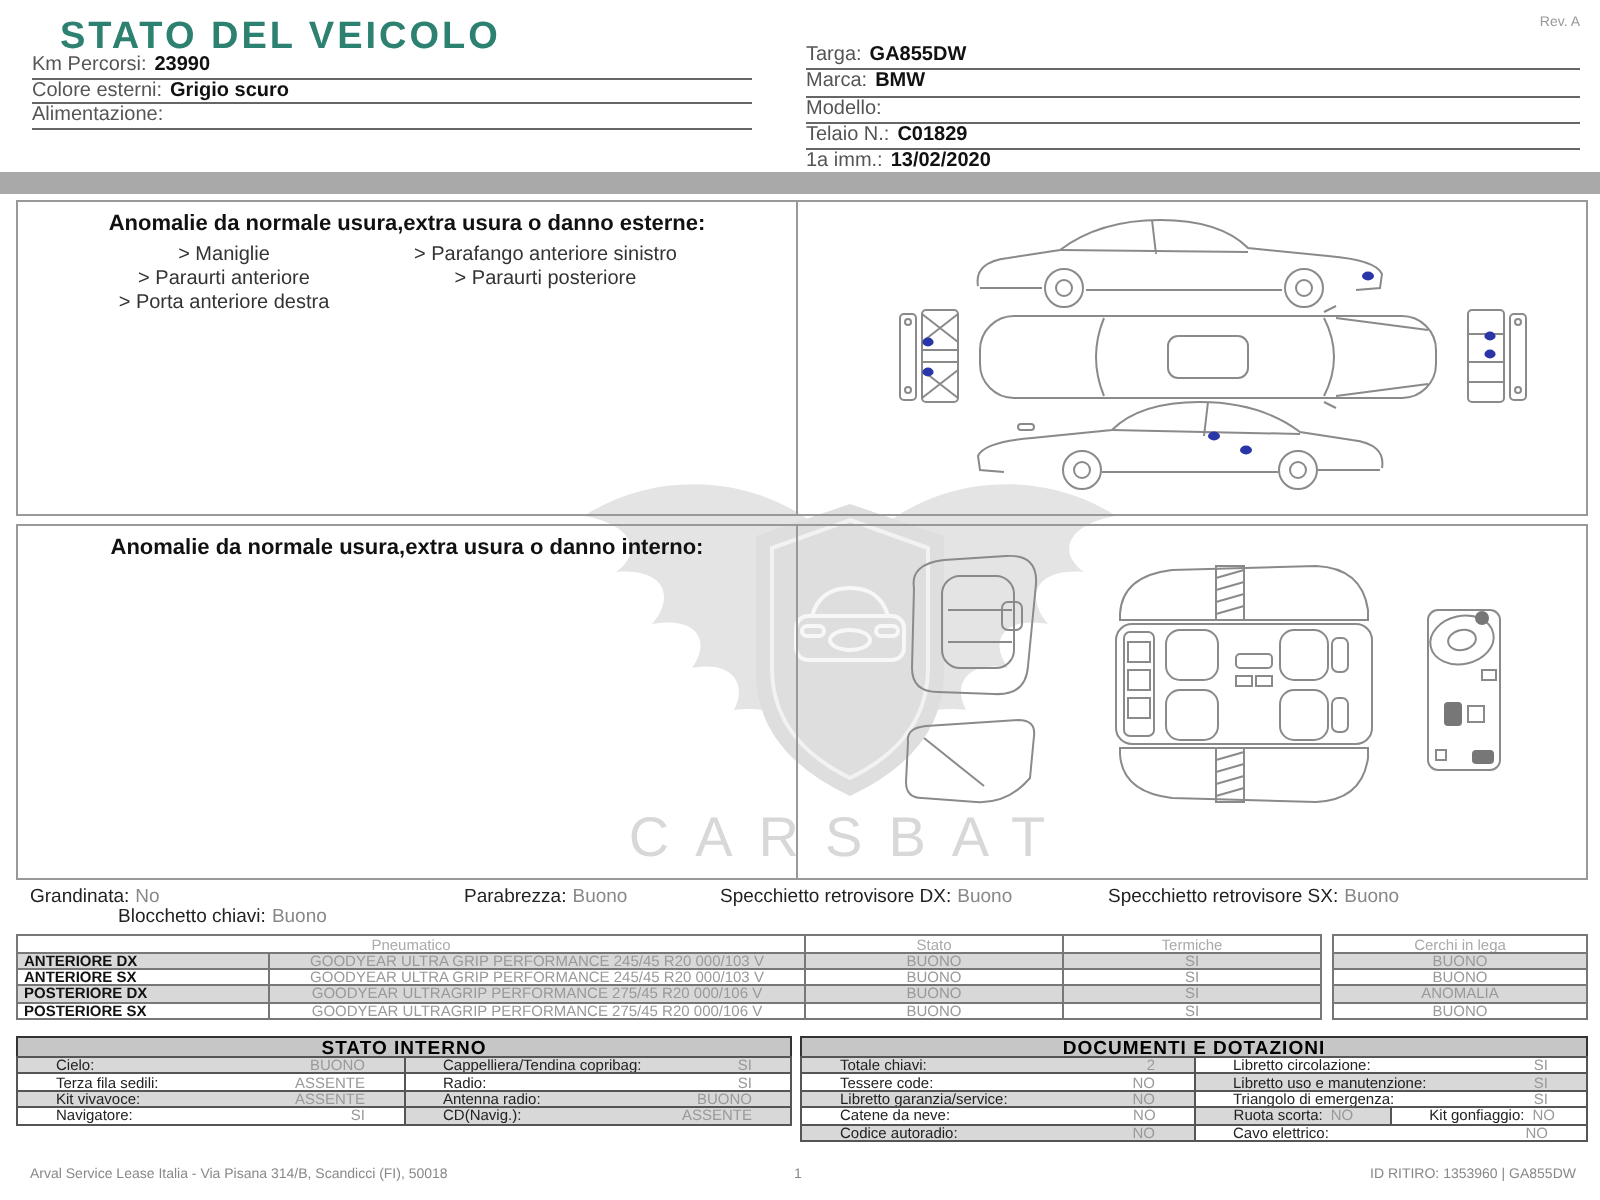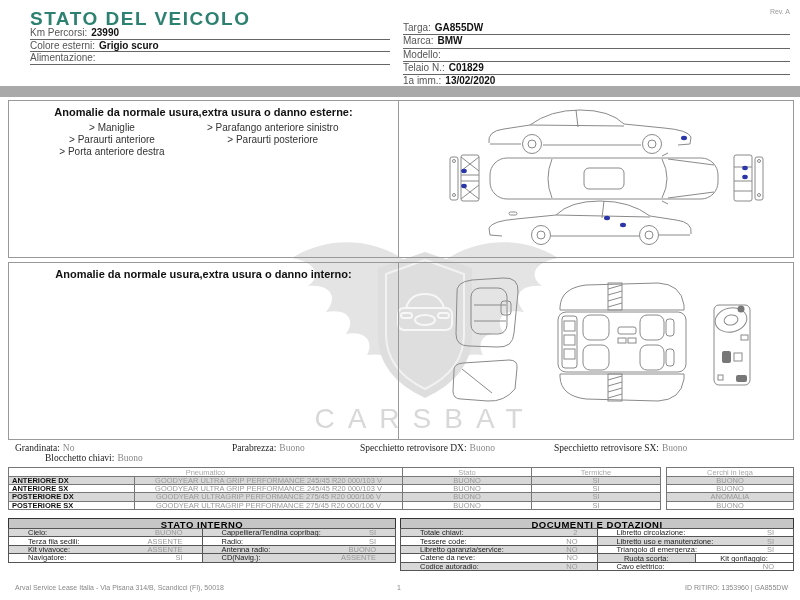--- a/index.html
+++ b/index.html
@@ -2,21 +2,21 @@
 <html><head>
 <meta charset="utf-8">
 <style>
   html,body{margin:0;padding:0;background:#e8e8e8;}
   .page{position:relative;width:800px;height:600px;background:#ffffff;font-family:"Liberation Sans",sans-serif;overflow:hidden;margin:0 auto;}
 
   .title{position:absolute;left:30px;top:8px;font-size:19px;font-weight:bold;letter-spacing:1.5px;color:#2d8170;}
   .rev{position:absolute;right:10px;top:8px;font-size:7px;color:#999;}
 
   .hfields{position:absolute;}
-  .hfields.leftcol{left:30px;top:27px;width:360px;}
+  .hfields.leftcol{left:16px;top:27px;width:360px;}
   .hfields.rightcol{left:403px;top:22px;width:387px;}
   .field-row{border-bottom:1px solid #666;font-size:10px;color:#555;white-space:nowrap;overflow:hidden;}
   .leftcol .field-row{height:11.5px;line-height:11px;}
   .rightcol .field-row{height:12.3px;line-height:11.5px;}
   .fvalue{font-weight:bold;color:#111;margin-left:4px;}
 
   .graybar{position:absolute;left:0;top:86px;width:800px;height:11px;background:#a9a9a9;}
 
   .watermark{position:absolute;left:240px;top:224px;width:370px;height:212px;pointer-events:none;}
 
@@ -26,28 +26,28 @@
   .box-text{width:390px;border-right:1px solid #999;padding:5px 8px;box-sizing:border-box;}
   .box-diagram{flex:1;position:relative;}
   .box-diagram svg{position:absolute;left:0;top:0;width:100%;height:100%;}
   .box-heading{font-size:11px;font-weight:bold;color:#111;margin-bottom:4px;}
   .anomaly-cols{display:flex;}
   .anomaly-col{font-size:10px;color:#333;line-height:12px;}
   .anomaly-col.c1{width:190px;}
 
   .summary{position:absolute;left:0;top:443px;width:800px;}
   .sum-line{position:relative;height:10px;}
-  .sum-item{position:absolute;font-size:9.5px;white-space:nowrap;font-family:Liberation Serif, serif;}
+  .sum-item{position:absolute;font-size:9.5px;white-space:nowrap;}
   .sum-label{color:#222;}
   .sum-value{color:#888;margin-left:3px;}
   .sum-line1 .sum-item:nth-child(1){left:15px;}
   .sum-line1 .sum-item:nth-child(2){left:232px;}
   .sum-line1 .sum-item:nth-child(3){left:360px;}
   .sum-line1 .sum-item:nth-child(4){left:554px;}
-  .sum-line2 .sum-item{left:15px;padding-left:30px;}
+  .sum-line2 .sum-item{left:29px;padding-left:30px;}
 
   .tiretable{position:absolute;left:8px;top:467px;width:786px;font-size:7.5px;}
   .tire-row{display:flex;height:9.2px;}
   .tire-row + .tire-row{margin-top:-1px;}
   .tire-head{height:10px;}
   .tire-cell{border:1px solid #777;box-sizing:border-box;display:flex;align-items:center;justify-content:center;color:#999;overflow:hidden;white-space:nowrap;}
   .tire-cell + .tire-cell{margin-left:-1px;}
   .tc-gap{width:6px;border:none;background:transparent !important;}
   .tc-gap + .tire-cell{margin-left:0;}
   .tc-pos{width:127px;justify-content:flex-start;padding-left:3px;font-weight:bold;color:#111;}
@@ -60,21 +60,21 @@
   .shaded{background:#d8d8d8;}
 
   .kvtable{position:absolute;top:518px;font-size:7.5px;}
   .kvtable.kleft{left:8px;width:388px;}
   .kvtable.kright{left:400px;width:394px;}
   .kv-title{height:11px;background:#c6c6c6;border:1px solid #333;font-weight:bold;font-size:9.5px;text-align:center;letter-spacing:0.5px;line-height:11px;color:#000;box-sizing:border-box;}
   .kv-row{display:flex;height:9.4px;margin-top:-1px;}
   .kv-cell{border:1px solid #555;box-sizing:border-box;display:flex;justify-content:space-between;align-items:center;padding:0 19px;overflow:hidden;white-space:nowrap;}
   .kv-cell + .kv-cell{margin-left:-1px;}
   .kv-cell.w50{width:50.2%;}
-  .kv-cell.w25{width:25.1%;flex-direction:column;}
+  .kv-cell.w25{width:25.1%;}
   .kv-label{color:#222;}
   .kv-value{color:#999;margin-left:4px;}
 
   .footer{position:absolute;left:0;top:584px;width:800px;font-size:7px;color:#888;}
   .footer .fl{position:absolute;left:15px;}
   .footer .fc{position:absolute;left:397px;}
   .footer .fr{position:absolute;right:12px;}
 </style>
 </head>
 <body>

